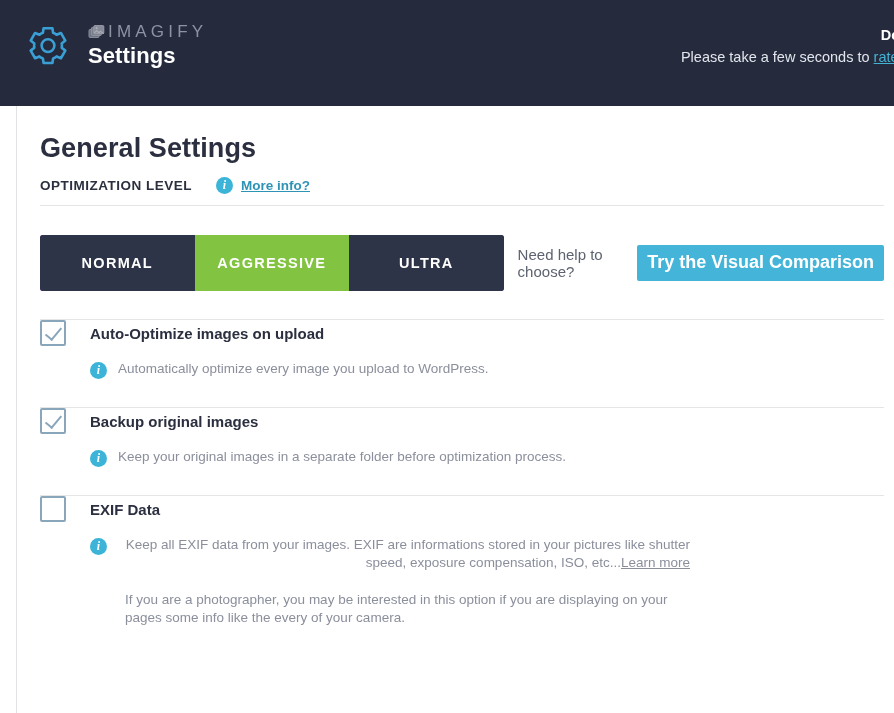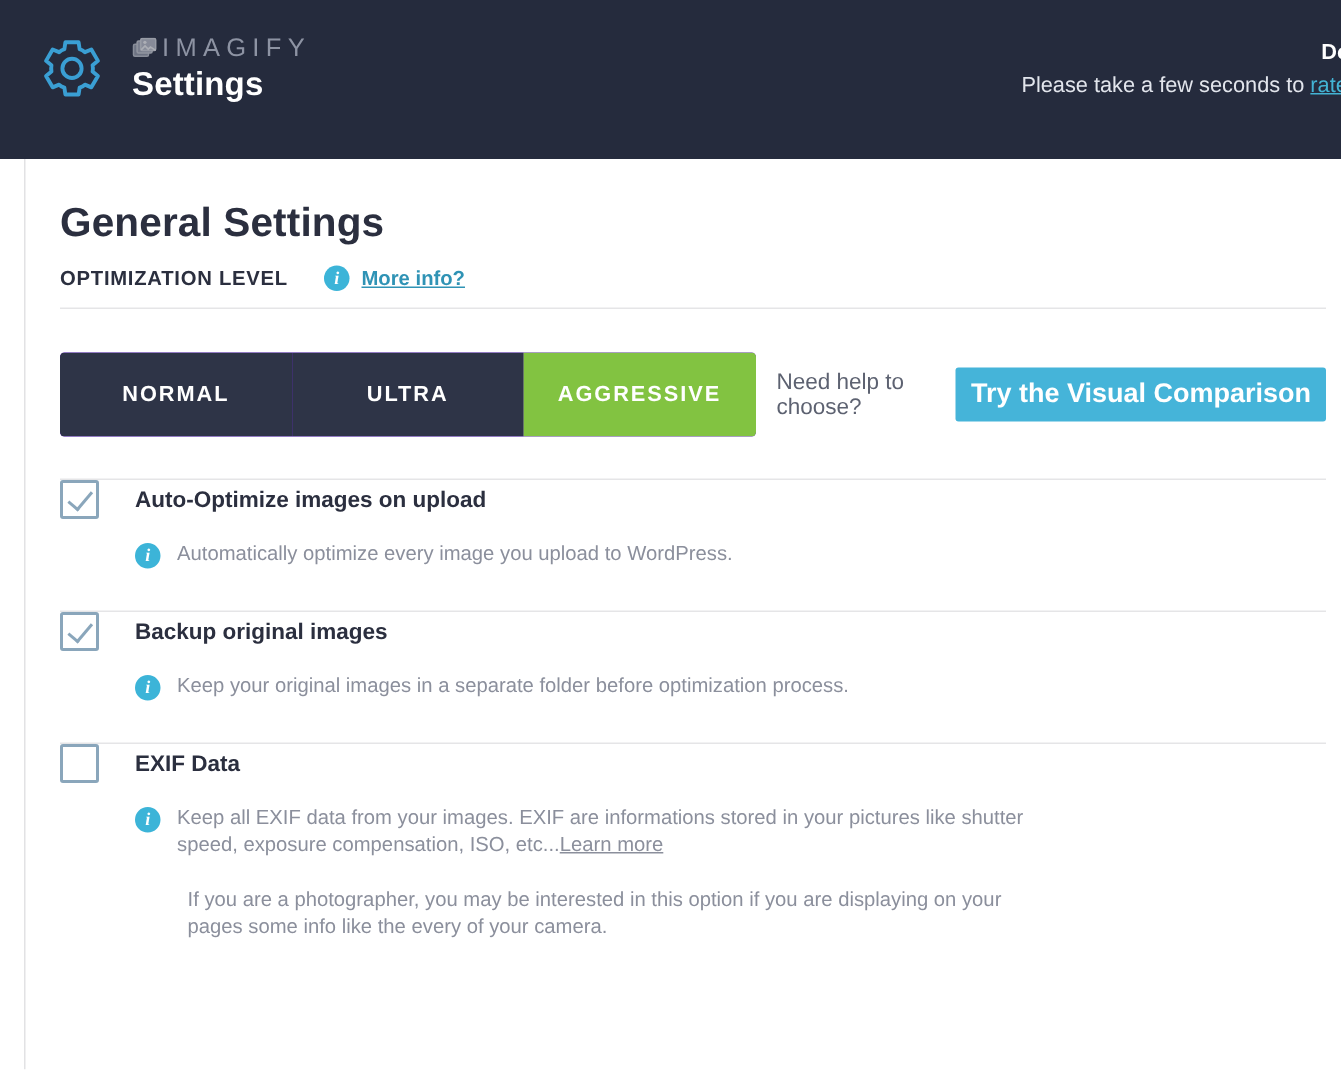--- a/index.html
+++ b/index.html
@@ -278,20 +278,21 @@
     margin-left: 50px;
     margin-top: 14px;
     max-width: 600px;
   }
   .option-desc .info-dot { margin-top: 2px; }
   .option-desc-text {
     margin-left: 11px;
     color: #8b8f9c;
     font-size: 13.5px;
     line-height: 18px;
+    text-align: right;
   }
   .inline-link {
     color: #8b8f9c;
     text-decoration: underline;
     cursor: pointer;
   }
   .option-note {
     margin-left: 85px;
     margin-top: 19px;
     max-width: 545px;
@@ -346,22 +347,22 @@
 
       <div class="section-label-row">
         <span class="section-label">OPTIMIZATION LEVEL</span>
         <span class="info-dot">i</span>
         <span class="more-info-link">More info?</span>
       </div>
 
       <div class="level-row">
         <div class="level-group">
           <button class="level-btn">NORMAL</button>
+          <button class="level-btn active">AGGRESSIVE</button>
           <button class="level-btn">ULTRA</button>
-          <button class="level-btn active">AGGRESSIVE</button>
         </div>
         <div class="help-choose">
           <span class="help-text">Need help to choose?</span>
           <button class="comparison-btn">Try the Visual Comparison</button>
         </div>
       </div>
 
       <div class="option">
         <div class="option-head">
           <span class="checkbox checked"></span>

